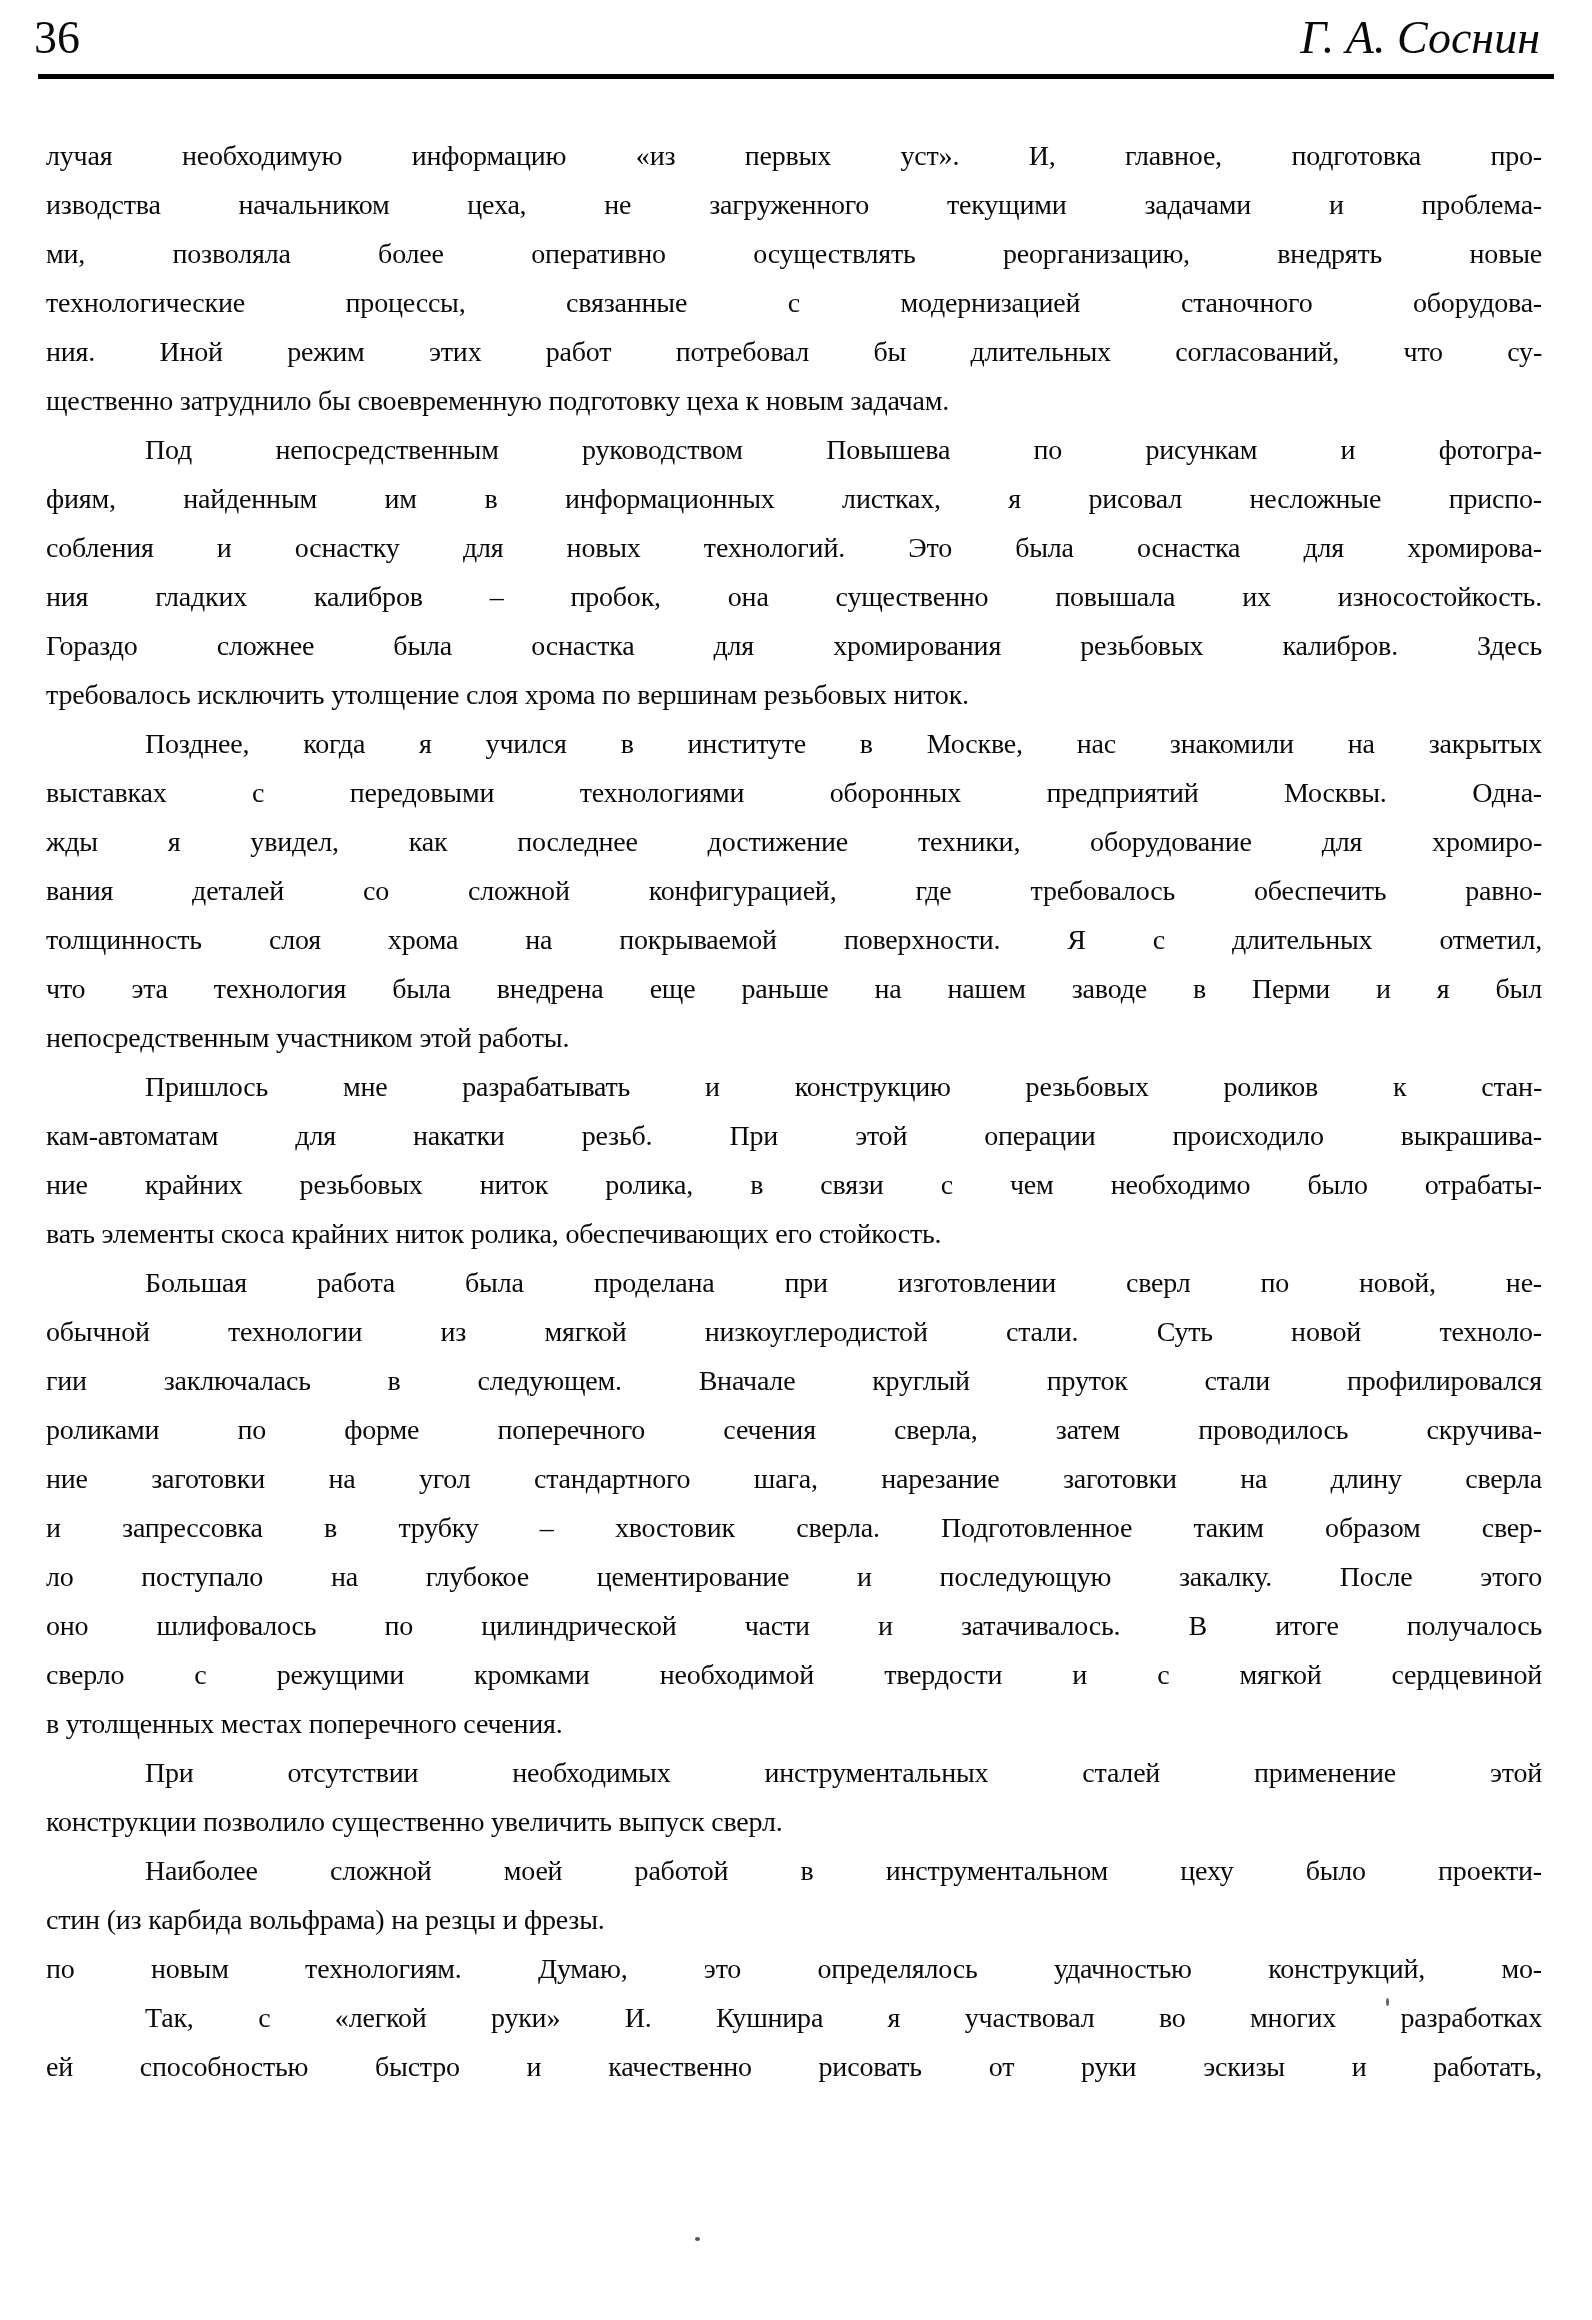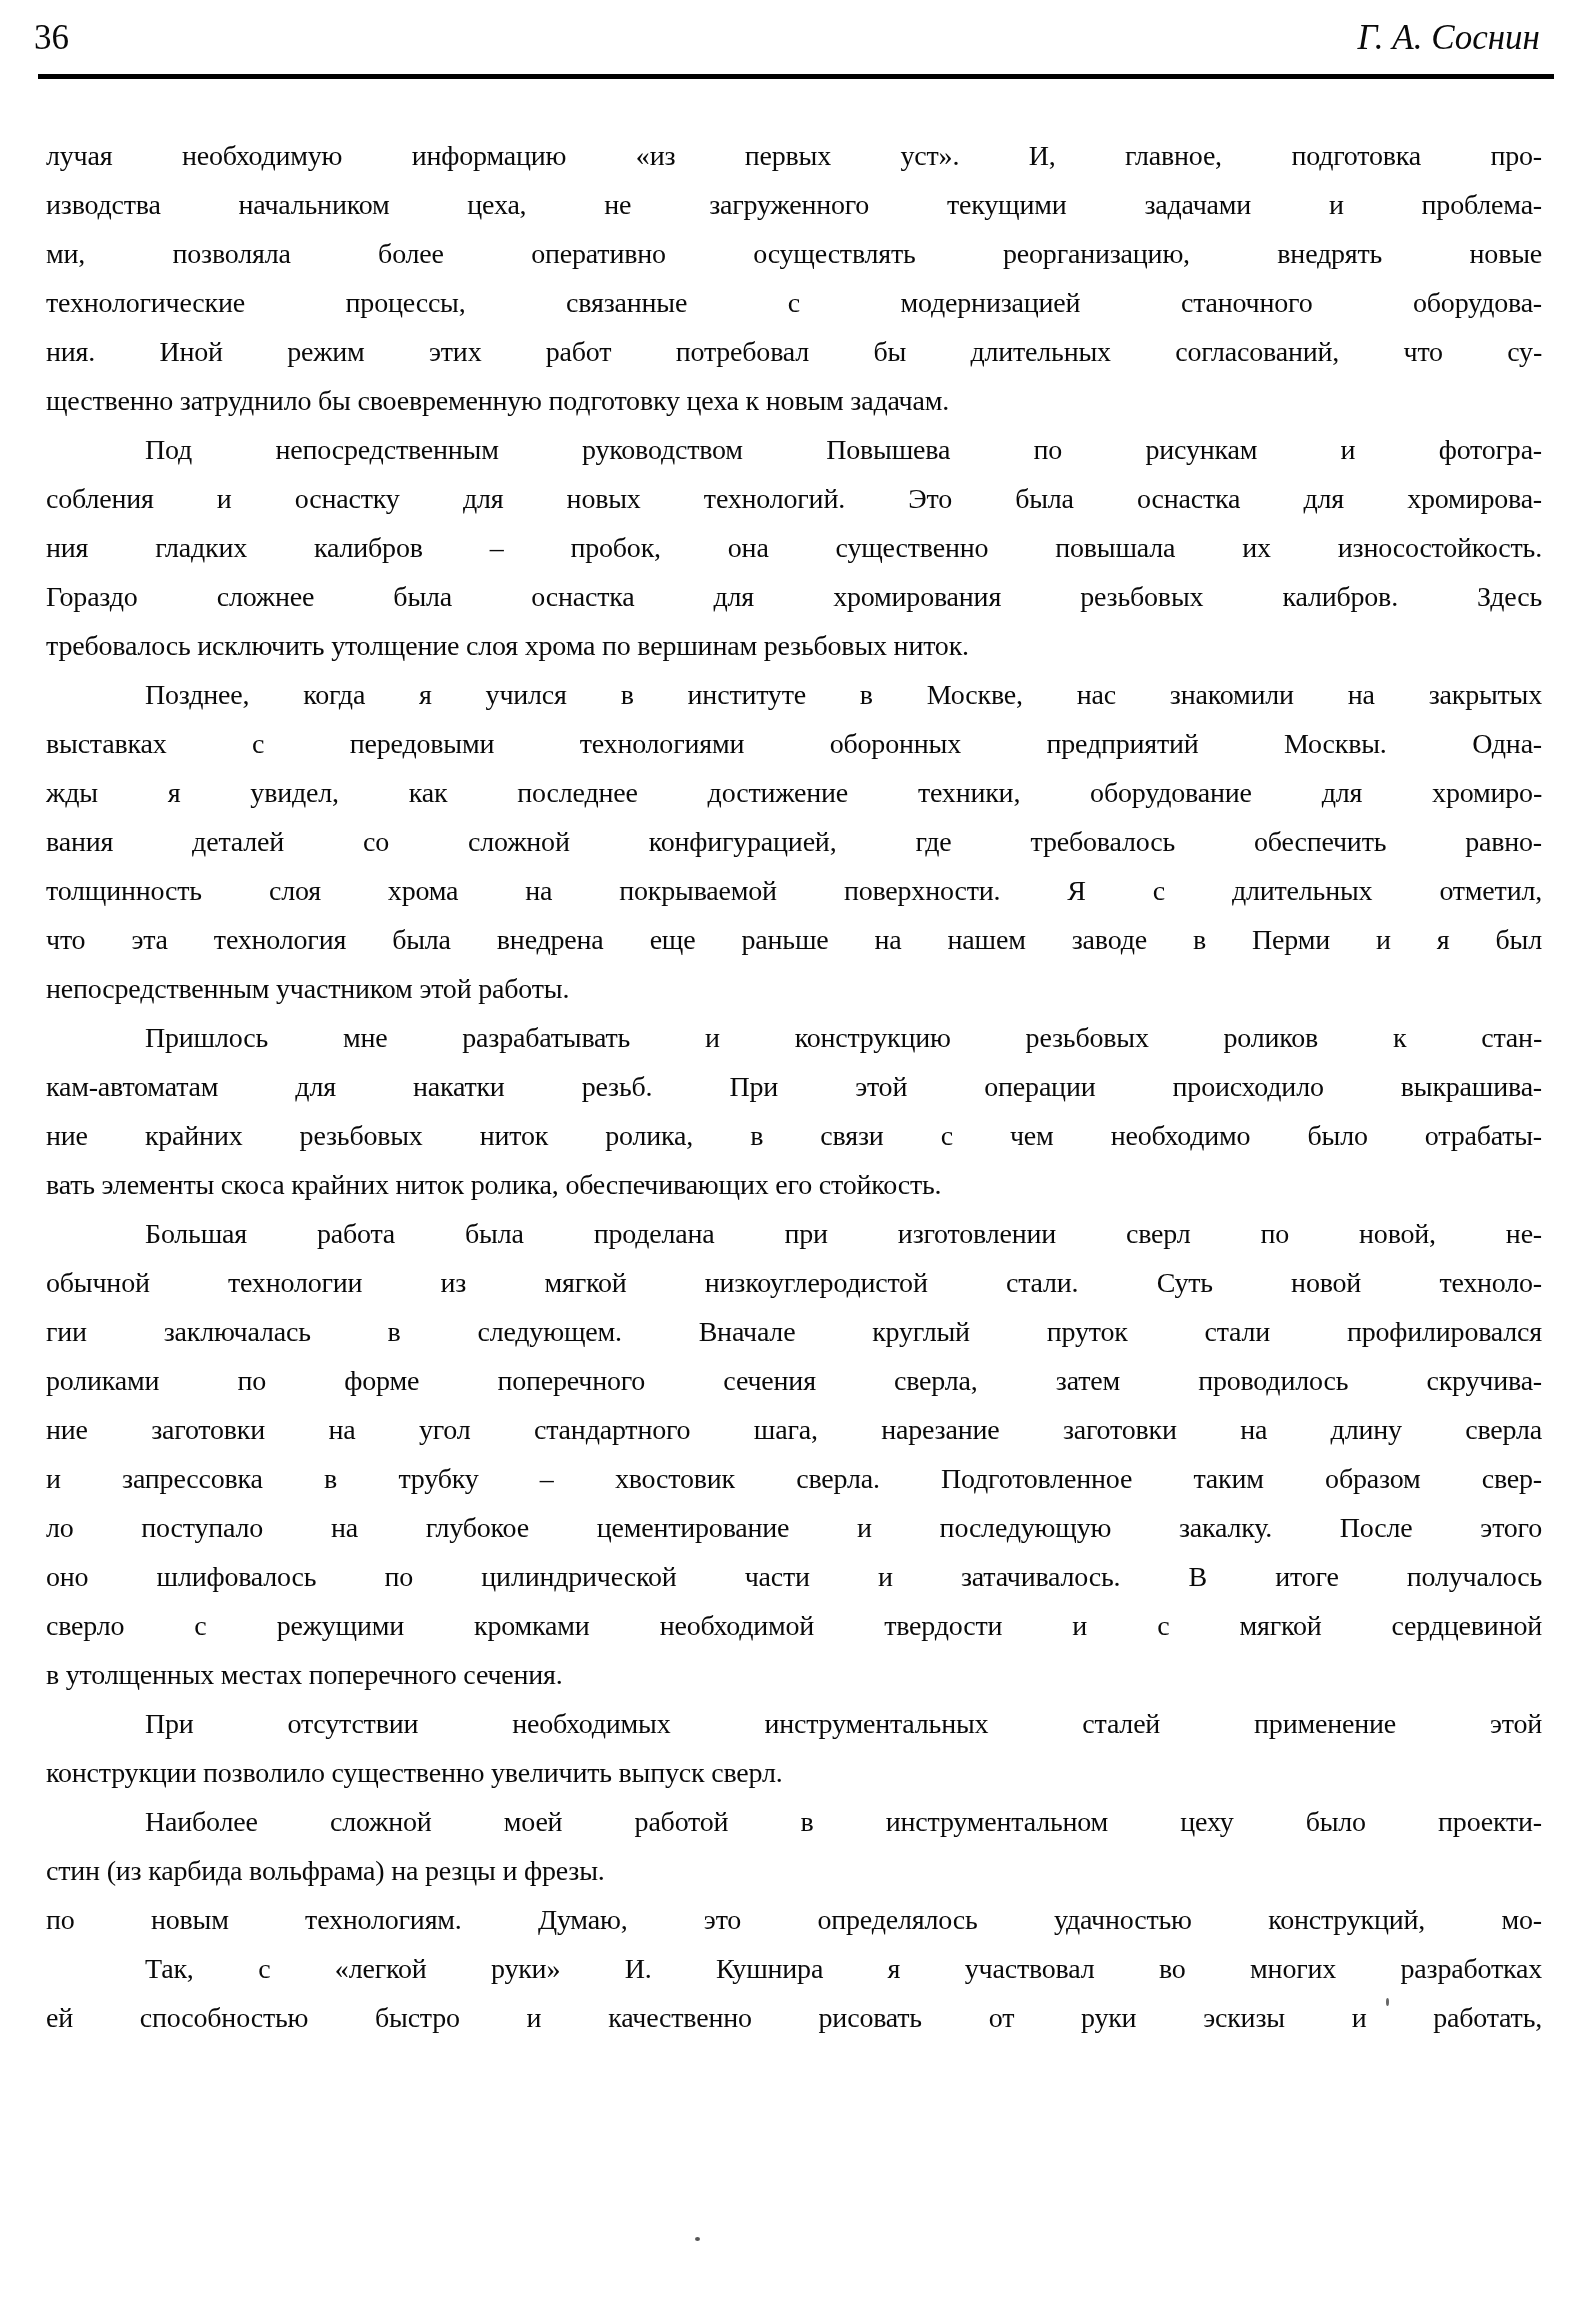--- a/index.html
+++ b/index.html
@@ -14,21 +14,21 @@
     background: #ffffff;
     color: #0a0a0a;
     font-family: "Liberation Serif", "DejaVu Serif", serif;
     overflow: hidden;
   }
   .page-header {
     display: flex;
     justify-content: space-between;
     align-items: center;
     padding: 18px 52px 0 34px;
-    font-size: 35px;
+    font-size: 46px;
     line-height: 40px;
   }
   .page-number {
     font-style: normal;
   }
   .running-head {
     font-style: italic;
   }
   .header-rule {
     height: 5px;
@@ -74,20 +74,21 @@
   <div class="header-rule"></div>
 
   <main class="body-text">
       <div class="line">лучая необходимую информацию «из первых уст». И, главное, подготовка про-</div>
       <div class="line">изводства начальником цеха, не загруженного текущими задачами и проблема-</div>
       <div class="line">ми, позволяла более оперативно осуществлять реорганизацию, внедрять новые</div>
       <div class="line">технологические процессы, связанные с модернизацией станочного оборудова-</div>
       <div class="line">ния. Иной режим этих работ потребовал бы длительных согласований, что су-</div>
       <div class="line last">щественно затруднило бы своевременную подготовку цеха к новым задачам.</div>
       <div class="line indent">Под непосредственным руководством Повышева по рисункам и фотогра-</div>
+      <div class="line">фиям, найденным им в информационных листках, я рисовал несложные приспо-</div>
       <div class="line">собления и оснастку для новых технологий. Это была оснастка для хромирова-</div>
       <div class="line">ния гладких калибров – пробок, она существенно повышала их износостойкость.</div>
       <div class="line">Гораздо сложнее была оснастка для хромирования резьбовых калибров. Здесь</div>
       <div class="line last">требовалось исключить утолщение слоя хрома по вершинам резьбовых ниток.</div>
       <div class="line indent">Позднее, когда я учился в институте в Москве, нас знакомили на закрытых</div>
       <div class="line">выставках с передовыми технологиями оборонных предприятий Москвы. Одна-</div>
       <div class="line">жды я увидел, как последнее достижение техники, оборудование для хромиро-</div>
       <div class="line">вания деталей со сложной конфигурацией, где требовалось обеспечить равно-</div>
       <div class="line">толщинность слоя хрома на покрываемой поверхности. Я с длительных отметил,</div>
       <div class="line">что эта технология была внедрена еще раньше на нашем заводе в Перми и я был</div>

